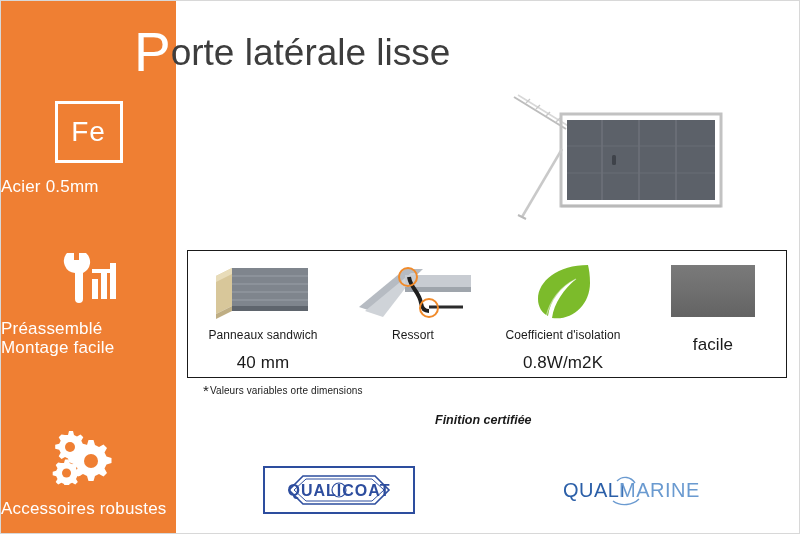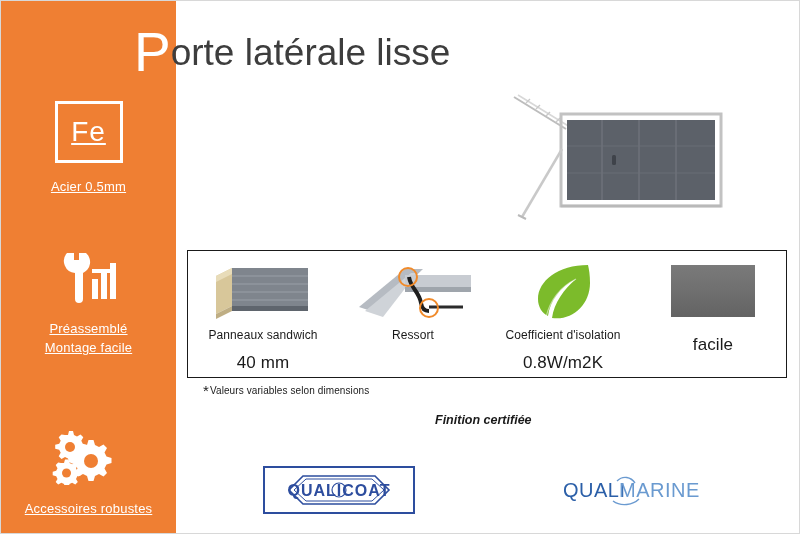--- a/index.html
+++ b/index.html
@@ -25,23 +25,22 @@
     position: absolute;
     left: 0;
     top: 0;
     width: 175px;
     height: 534px;
     background: #ef7f33;
   }
   .sidebar-block {
     position: absolute;
     width: 175px;
-    text-align: center;
+    text-align: left;
     color: #ffffff;
-    text-decoration: underline;
   }
   .sb-1 { top: 100px; }
   .sb-2 { top: 244px; }
   .sb-3 { top: 424px; }
 
   .fe-box {
     width: 68px;
     height: 62px;
     border: 3px solid #ffffff;
     margin: 0 auto 14px auto;
@@ -49,21 +48,21 @@
     display: flex;
     align-items: center;
     justify-content: center;
   }
   .fe-text {
     font-size: 28px;
     color: #ffffff;
     letter-spacing: 1px;
   }
   .sb-label {
-    font-size: 13px;
+    font-size: 17px;
     color: #ffffff;
     line-height: 19px;
     letter-spacing: .2px;
   }
   .icon-wrap {
     height: 62px;
     margin-bottom: 12px;
     display: flex;
     align-items: center;
     justify-content: center;
@@ -334,21 +333,21 @@
 
     <div class="feature" style="left:450px;">
       <div class="art">
         <div class="swatch"></div>
       </div>
       <div class="f-sub">facile</div>
     </div>
   </div>
 
   <div class="footnote">
-    <span class="star">*</span><span>Valeurs variables selon dimensions</span>
+    <span class="star">*</span><span>Valeurs variables orte dimensions</span>
   </div>
 
   <div class="certified">Finition certifiée</div>
 
   <div class="qualicoat">
     <svg width="140" height="40" viewBox="0 0 140 40">
 
       <polygon points="20,20 34,6 106,6 120,20 106,34 34,34" fill="none" stroke="#2d4d9e" stroke-width="1.6"></polygon>
       <polygon points="25,20 37,9 103,9 115,20 103,31 37,31" fill="none" stroke="#2d4d9e" stroke-width="1"></polygon>
       <text x="70" y="26" text-anchor="middle" font-family="'Liberation Sans', sans-serif" font-size="16" font-weight="bold" fill="#2d4d9e" letter-spacing="1">QUALICOAT</text>

